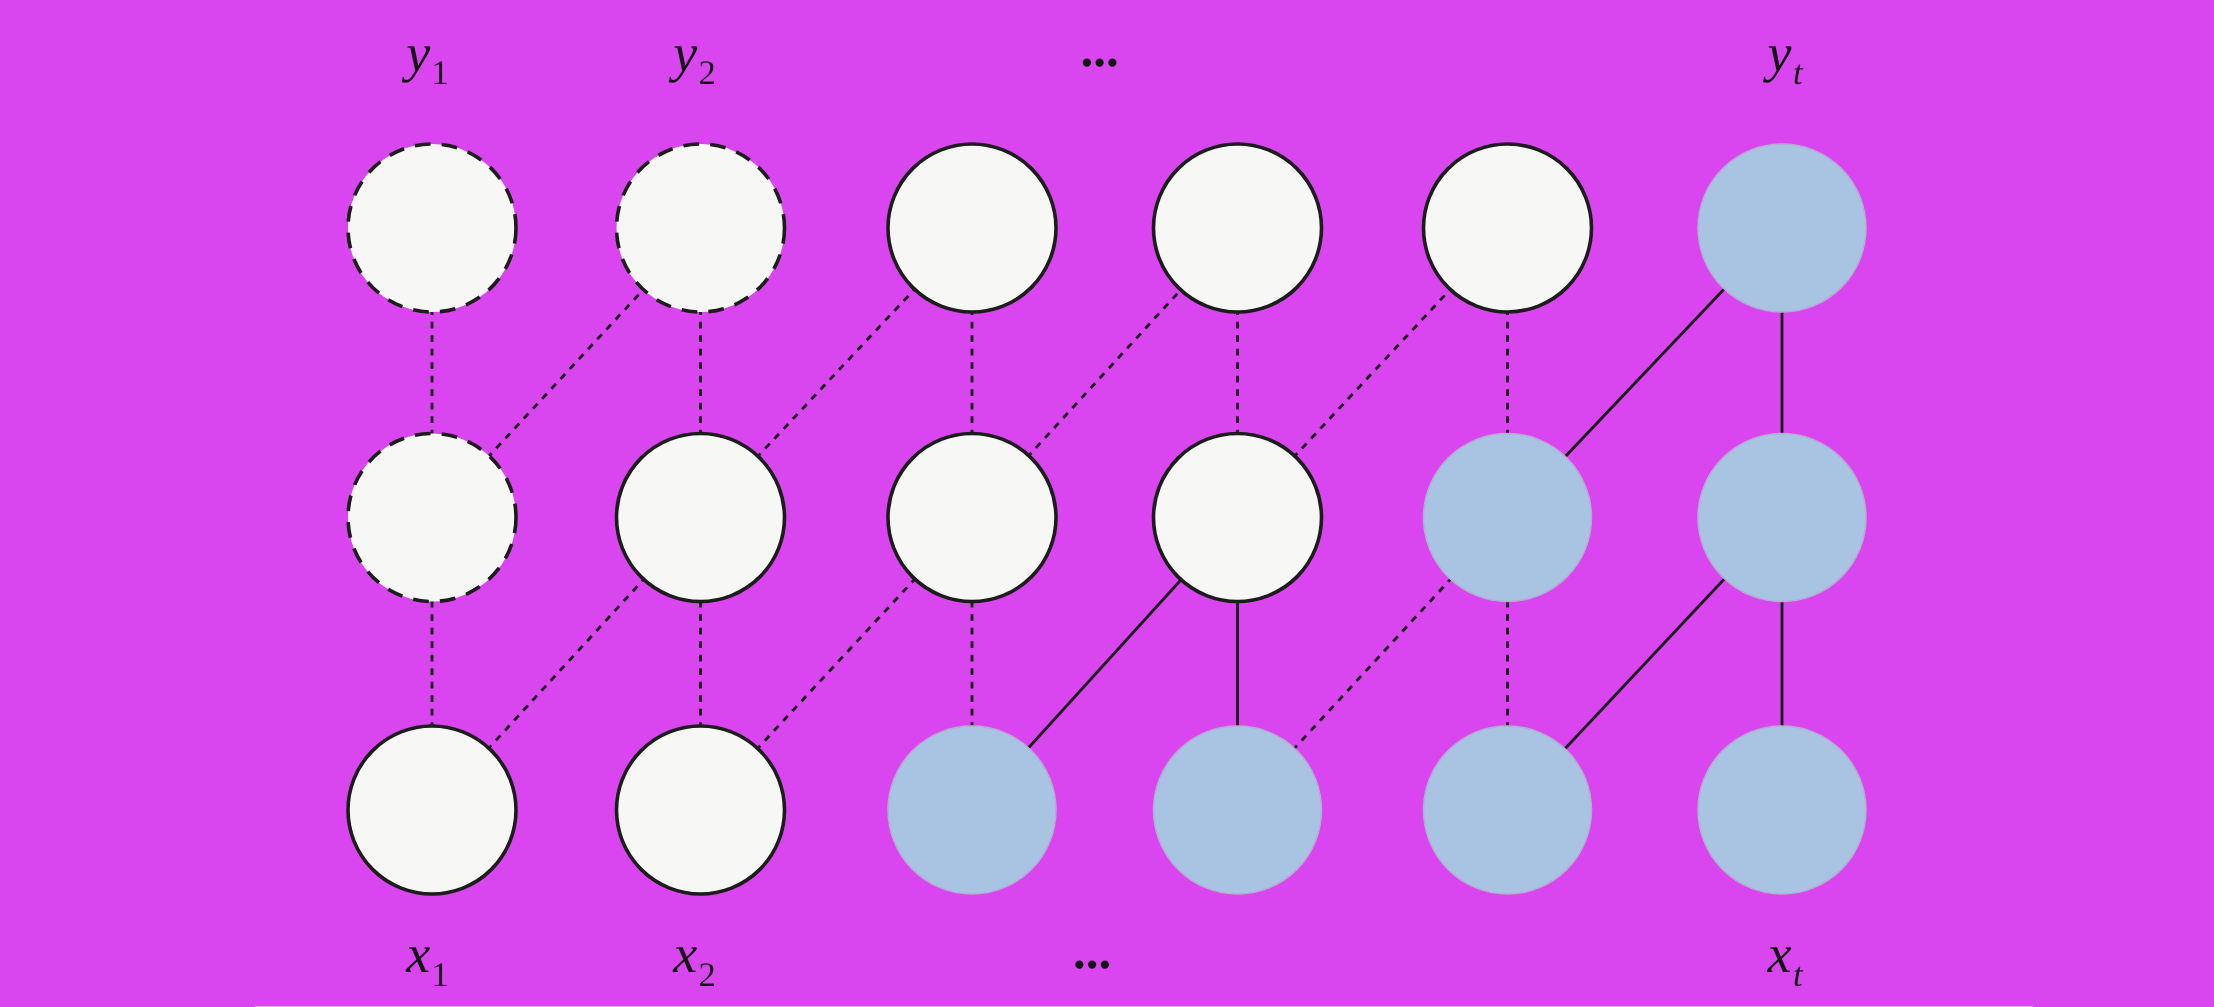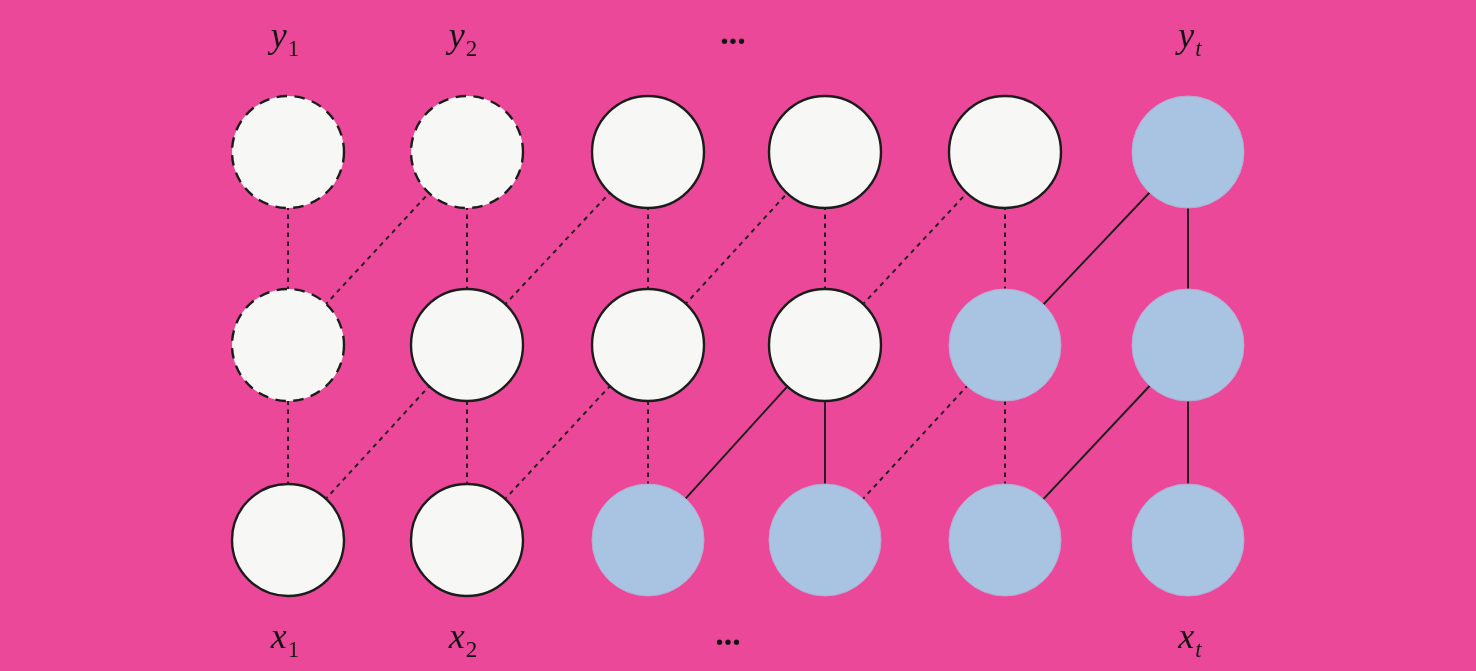--- a/index.html
+++ b/index.html
@@ -22,21 +22,21 @@
     display: block;
   }
   text.diagram-label {
     font-family: "Liberation Serif", serif;
     fill: #141414;
   }
 </style>
 </head>
 <body>
 
-<div class="stage" style="background: #ec4899;">
+<div class="stage" style="background: #d946ef;">
   <svg width="1476" height="671" viewBox="0 0 1476 671">
     <g>
         <line x1="288" y1="540" x2="288" y2="345" stroke="#1c1c1c" stroke-width="1.9" stroke-dasharray="4.5 4.5"></line>
         <line x1="288" y1="540" x2="467" y2="345" stroke="#1c1c1c" stroke-width="1.9" stroke-dasharray="4.5 4.5"></line>
         <line x1="467" y1="540" x2="467" y2="345" stroke="#1c1c1c" stroke-width="1.9" stroke-dasharray="4.5 4.5"></line>
         <line x1="467" y1="540" x2="648" y2="345" stroke="#1c1c1c" stroke-width="1.9" stroke-dasharray="4.5 4.5"></line>
         <line x1="648" y1="540" x2="648" y2="345" stroke="#1c1c1c" stroke-width="1.9" stroke-dasharray="4.5 4.5"></line>
         <line x1="648" y1="540" x2="825" y2="345" stroke="#1c1c1c" stroke-width="1.9"></line>
         <line x1="825" y1="540" x2="825" y2="345" stroke="#1c1c1c" stroke-width="1.9"></line>
         <line x1="825" y1="540" x2="1005" y2="345" stroke="#1c1c1c" stroke-width="1.9" stroke-dasharray="4.5 4.5"></line>

